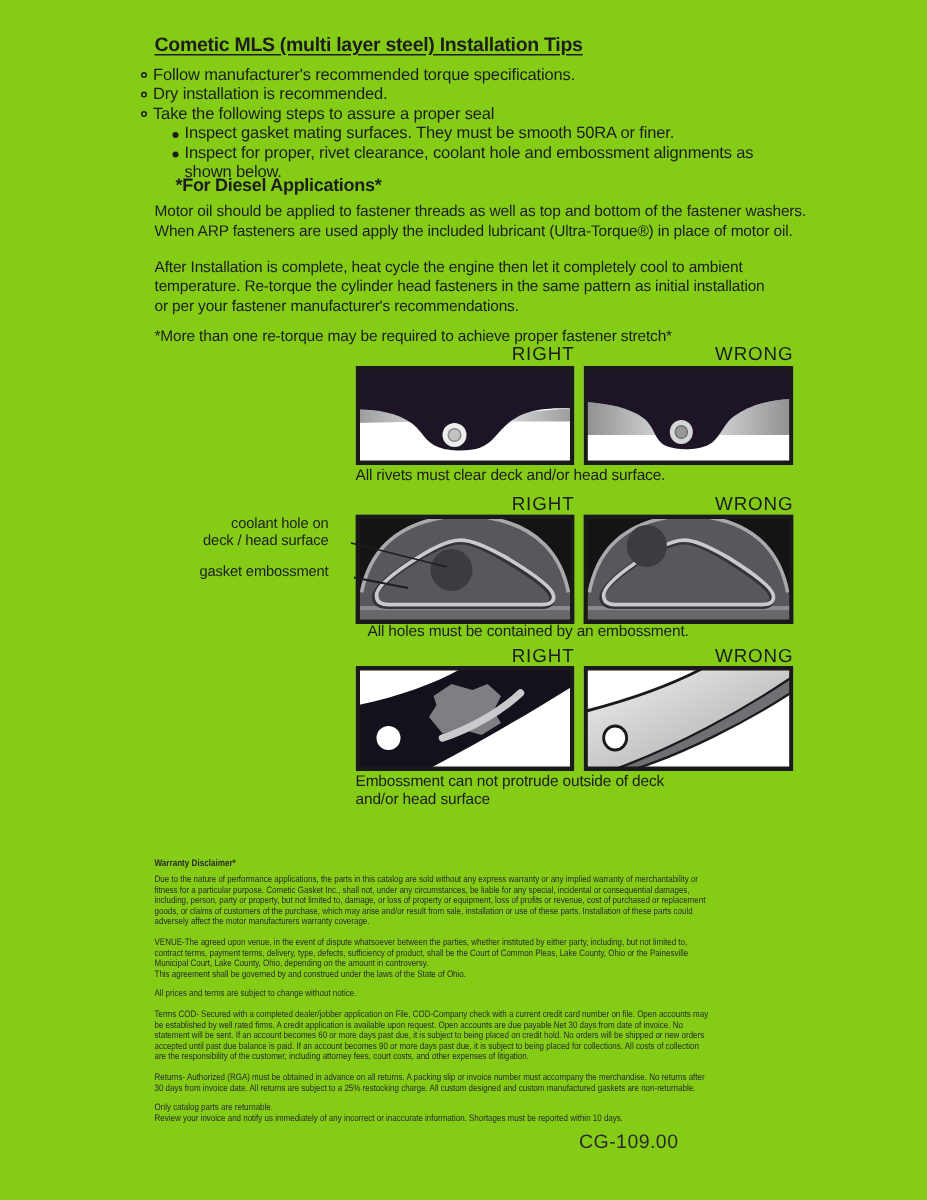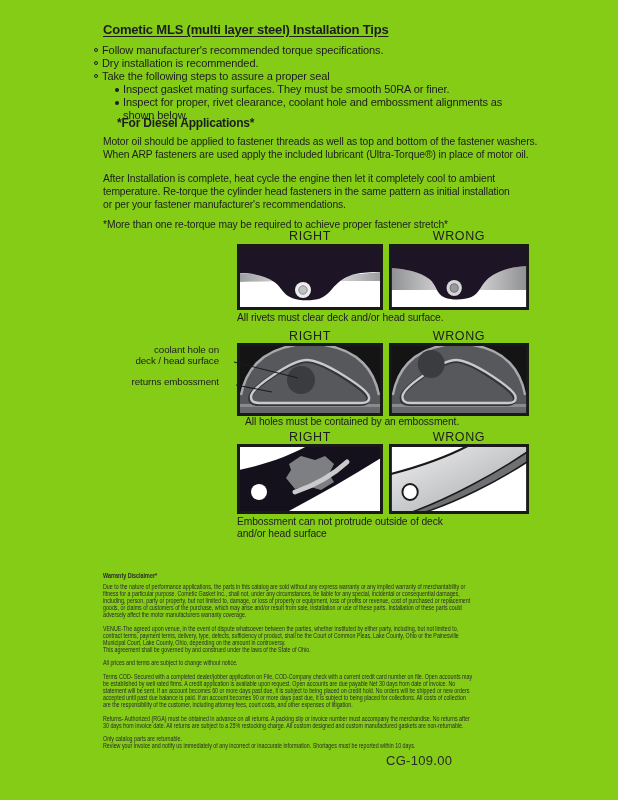--- a/index.html
+++ b/index.html
@@ -25,21 +25,21 @@
     width:4px; height:4px; background:#1d1d1f; border-radius:50%;
     margin:4.5px 4px 0 0; flex:0 0 auto;
   }
 
   .diesel-heading { position:absolute; left:103px; top:116px; font-size:12px; font-weight:bold; letter-spacing:-0.2px;margin-left:14px; }
   .body-par { position:absolute; left:103px; width:440px; font-size:10.3px; line-height:13px; letter-spacing:-0.1px; }
   .par-1 { top:135px; }
   .par-2 { top:172px; }
   .par-3 { top:218px; }
 
-  .rw-label { position:absolute; font-size:12.5px; letter-spacing:0.6px; text-align:center; color:#1d1d1f; }
+  .rw-label { position:absolute; font-size:12.5px; letter-spacing:0.6px; text-align:right; color:#1d1d1f; }
   .diagram-img { position:absolute; display:block; }
   .caption { position:absolute; font-size:10.3px; line-height:12px; letter-spacing:-0.1px; }
 
   .callout-label { position:absolute; left:95px; width:124px; text-align:right; font-size:9.8px; line-height:11px; letter-spacing:-0.1px; }
   .callout-embossment { top:376px; }
   .callout-lines { position:absolute; left:228px; top:340px; width:90px; height:62px; overflow:visible; z-index:5; }
 
   .legal {
     position:absolute; left:103px; top:572px; width:492px;
     transform:scaleX(0.845); transform-origin:left top;
@@ -137,21 +137,21 @@
     <rect x="1.5" y="1.5" width="143" height="63" fill="none" stroke="#1a1a1a" stroke-width="3"></rect>
   </svg>
 
   <div class="caption" style="left:237px; top:312px;">All rivets must clear deck and/or head surface.</div>
 
   <div class="rw-label" style="left:237px; top:329px; width:146px;">RIGHT</div>
   <div class="rw-label" style="left:389px; top:329px; width:140px;">WRONG</div>
 
   <div class="callout-label ml" style="top:344px;">coolant hole on
 deck / head surface</div>
-  <div class="callout-label ml callout-embossment">returns embossment</div>
+  <div class="callout-label ml callout-embossment">gasket embossment</div>
 
   <svg class="callout-lines" viewBox="0 0 90 62">
     <line x1="6" y1="22" x2="70" y2="38" stroke="#1d1d1f" stroke-width="1.2"></line>
     <line x1="8" y1="45" x2="44" y2="52" stroke="#1d1d1f" stroke-width="1.2"></line>
   </svg>
 
   <svg class="diagram-img" style="left:237px; top:343px;" width="146" height="73" viewBox="0 0 146 73">
     <rect x="0" y="0" width="146" height="73" fill="#57585c"></rect>
     <rect x="0" y="61" width="146" height="3" fill="#8a8b8e"></rect>
     <rect x="0" y="64" width="146" height="9" fill="#67686b"></rect>

